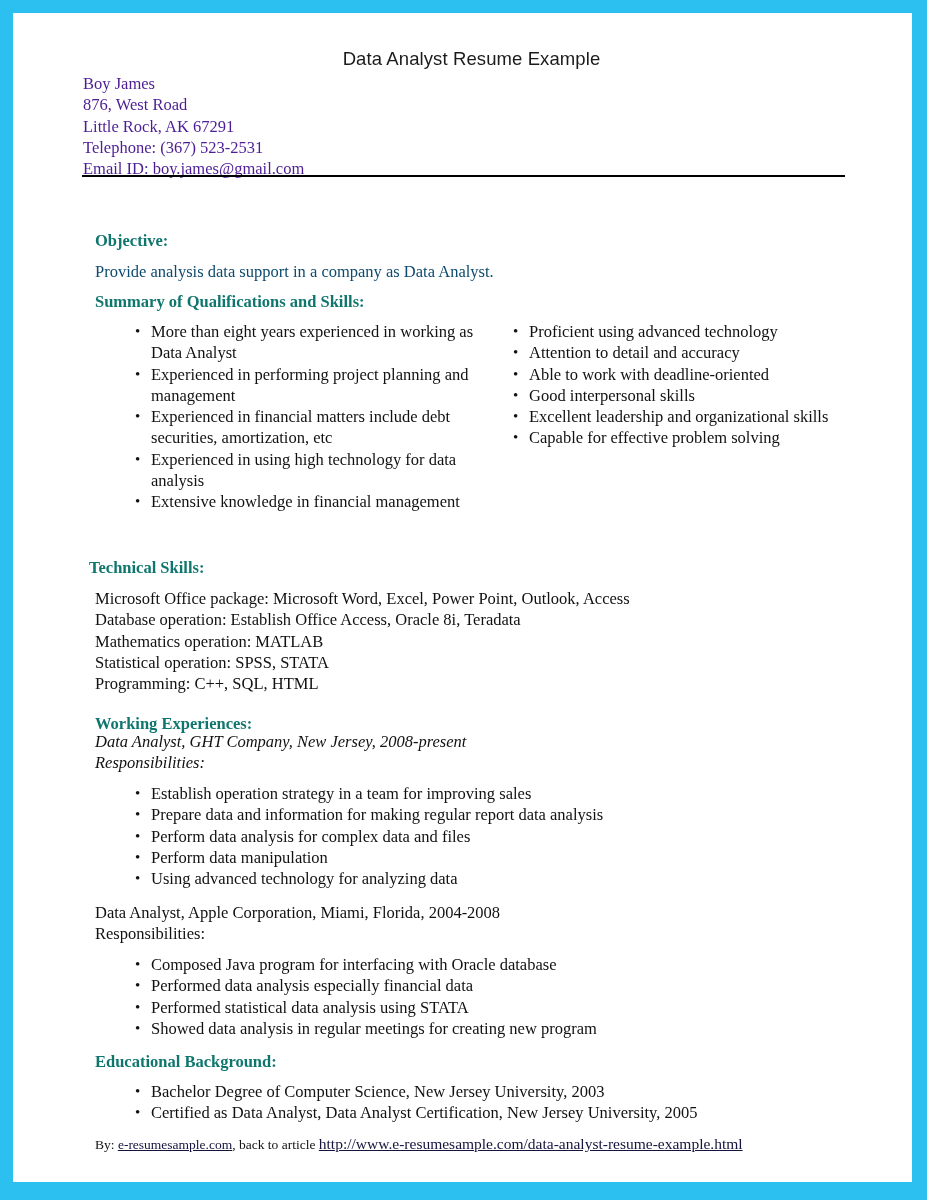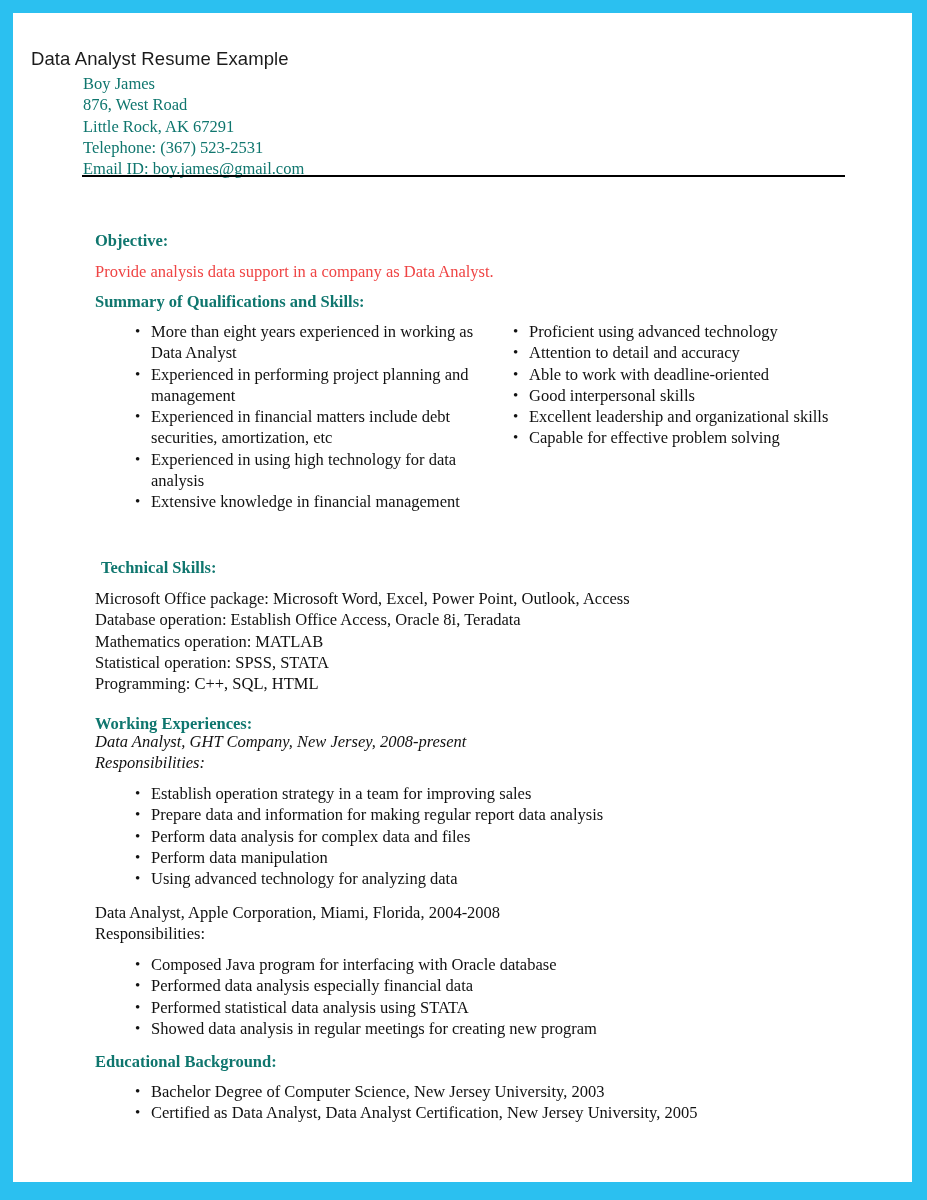--- a/index.html
+++ b/index.html
@@ -29,55 +29,56 @@
     height: 1169px;
     background: #ffffff;
     box-sizing: border-box;
     overflow: hidden;
   }
   .doc-title {
     position: absolute;
     left: 0;
     top: 35px;
     width: 899px;
+    text-align: center;
     font-family: "Liberation Sans", "DejaVu Sans", sans-serif;
     font-size: 18.5px;
     color: #1b1b1b;
     letter-spacing: 0.1px;
     padding-left: 18px;
     box-sizing: border-box;
   }
   .contact {
     position: absolute;
     left: 70px;
     top: 60px;
     font-size: 16.5px;
     line-height: 21.3px;
-    color: #0f766e;
+    color: #4c1d95;
   }
   .contact div { white-space: nowrap; }
   .hr-main {
     position: absolute;
     left: 69px;
     top: 162px;
     width: 763px;
     height: 0;
     border-top: 2.5px solid #000;
   }
   .sec-head {
     position: absolute;
     font-size: 16.5px;
     font-weight: bold;
     color: #0f766e;
     white-space: nowrap;
   }
   .body-line {
     position: absolute;
     font-size: 16.5px;
-    color: #ef4444;
+    color: #0c4a6e;
     white-space: nowrap;
   }
   .block {
     position: absolute;
     font-size: 16.5px;
     line-height: 21.3px;
     color: #111;
   }
   ul.bl {
     margin: 0;
@@ -155,21 +156,21 @@
       <ul class="bl">
         <li><span class="dot">•</span><span>Proficient using advanced technology</span></li>
         <li><span class="dot">•</span><span>Attention to detail and accuracy</span></li>
         <li><span class="dot">•</span><span>Able to work with deadline-oriented</span></li>
         <li><span class="dot">•</span><span>Good interpersonal skills</span></li>
         <li><span class="dot">•</span><span>Excellent leadership and organizational skills</span></li>
         <li><span class="dot">•</span><span>Capable for effective problem solving</span></li>
       </ul>
     </div>
 
-    <div class="sec-head" style="left:88px; top:545px;font-family:Liberation Serif, serif;">Technical Skills:</div>
+    <div class="sec-head" style="left:76px; top:545px;font-family:Liberation Serif, serif;">Technical Skills:</div>
     <div class="block" style="left:82px; top:575px; width:740px;">
       <div>Microsoft Office package: Microsoft Word, Excel, Power Point, Outlook, Access</div>
       <div>Database operation: Establish Office Access, Oracle 8i, Teradata</div>
       <div>Mathematics operation: MATLAB</div>
       <div>Statistical operation: SPSS, STATA</div>
       <div>Programming: C++, SQL, HTML</div>
     </div>
 
     <div class="sec-head" style="left:82px; top:685px;margin-top:16px;">Working Experiences:</div>
 
@@ -204,15 +205,18 @@
 
     <div class="sec-head" style="left:82px; top:1039px;text-align:right;">Educational Background:</div>
 
     <div class="edu-bullets">
       <ul class="bl">
         <li><span class="dot">•</span><span>Bachelor Degree of Computer Science, New Jersey University, 2003</span></li>
         <li><span class="dot">•</span><span>Certified as Data Analyst, Data Analyst Certification, New Jersey University, 2005</span></li>
       </ul>
     </div>
 
+    <div class="footer">
+      <span class="small">By:</span><span class="small">&nbsp;</span><a class="small" href="#">e-resumesample.com</a><span class="small">, back to article</span><span class="small">&nbsp;</span><a class="big-link" href="#">http://www.e-resumesample.com/data-analyst-resume-example.html</a>
+    </div>
 
   </div>
 </div>
 
 </body></html>

